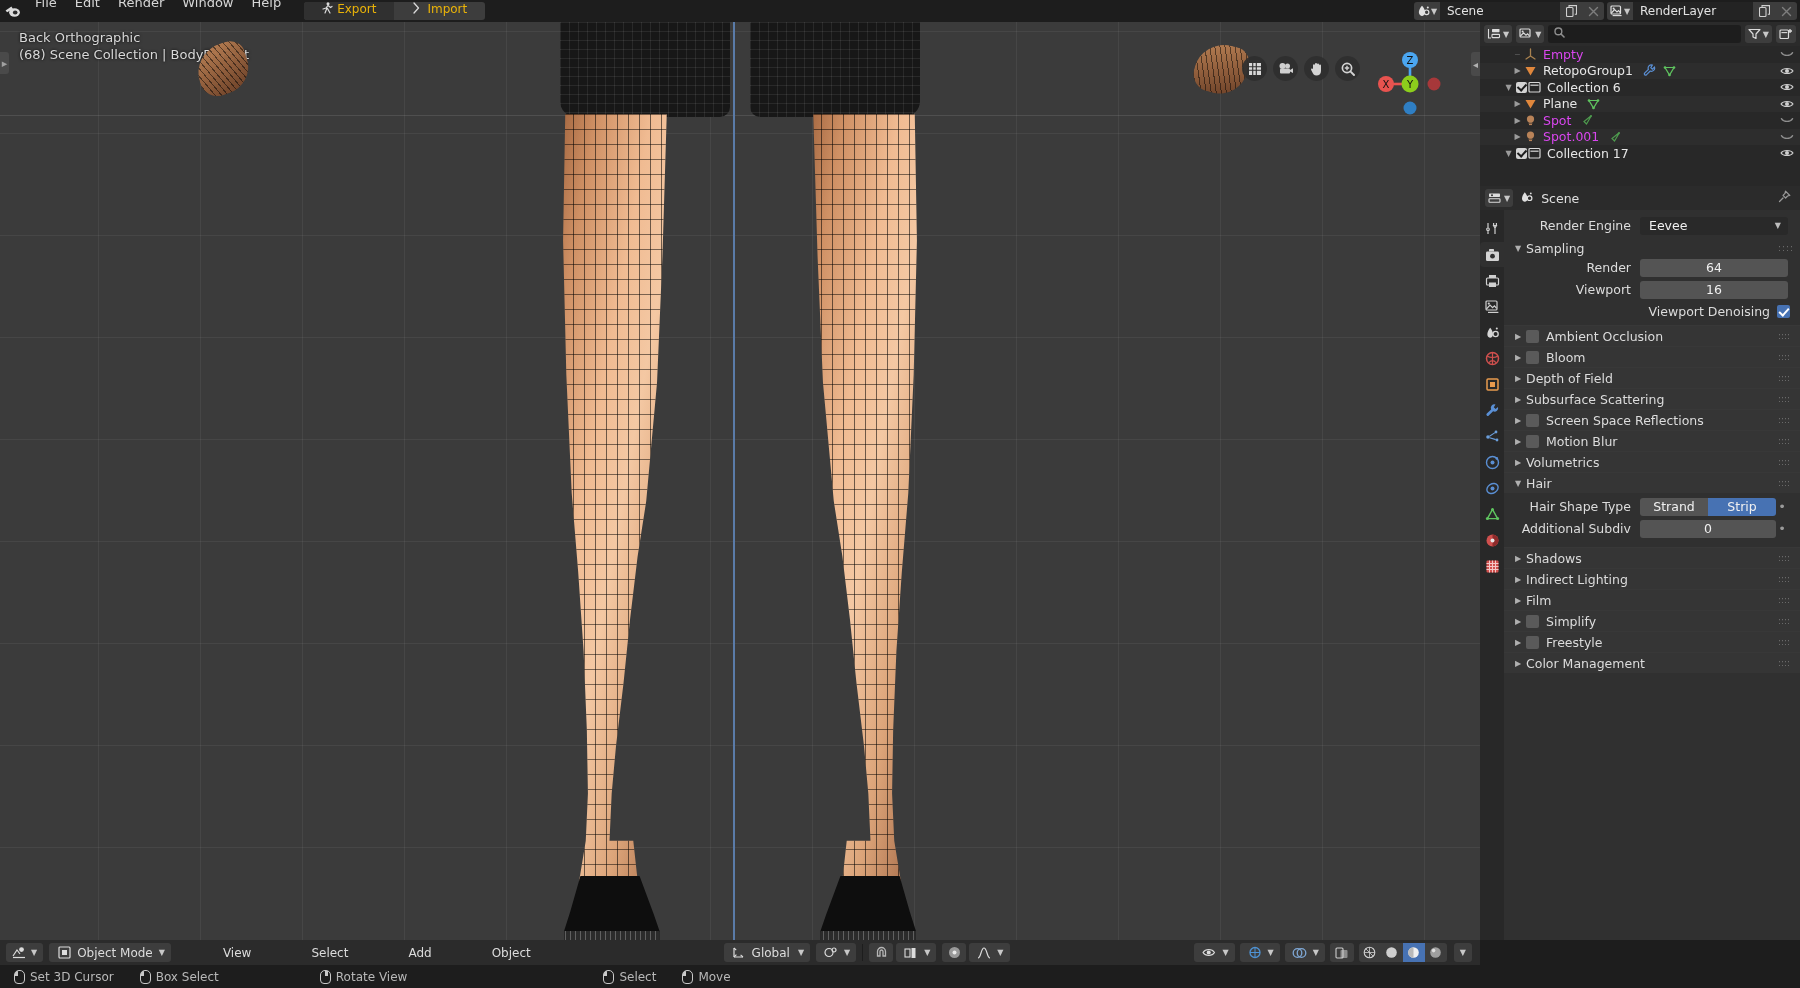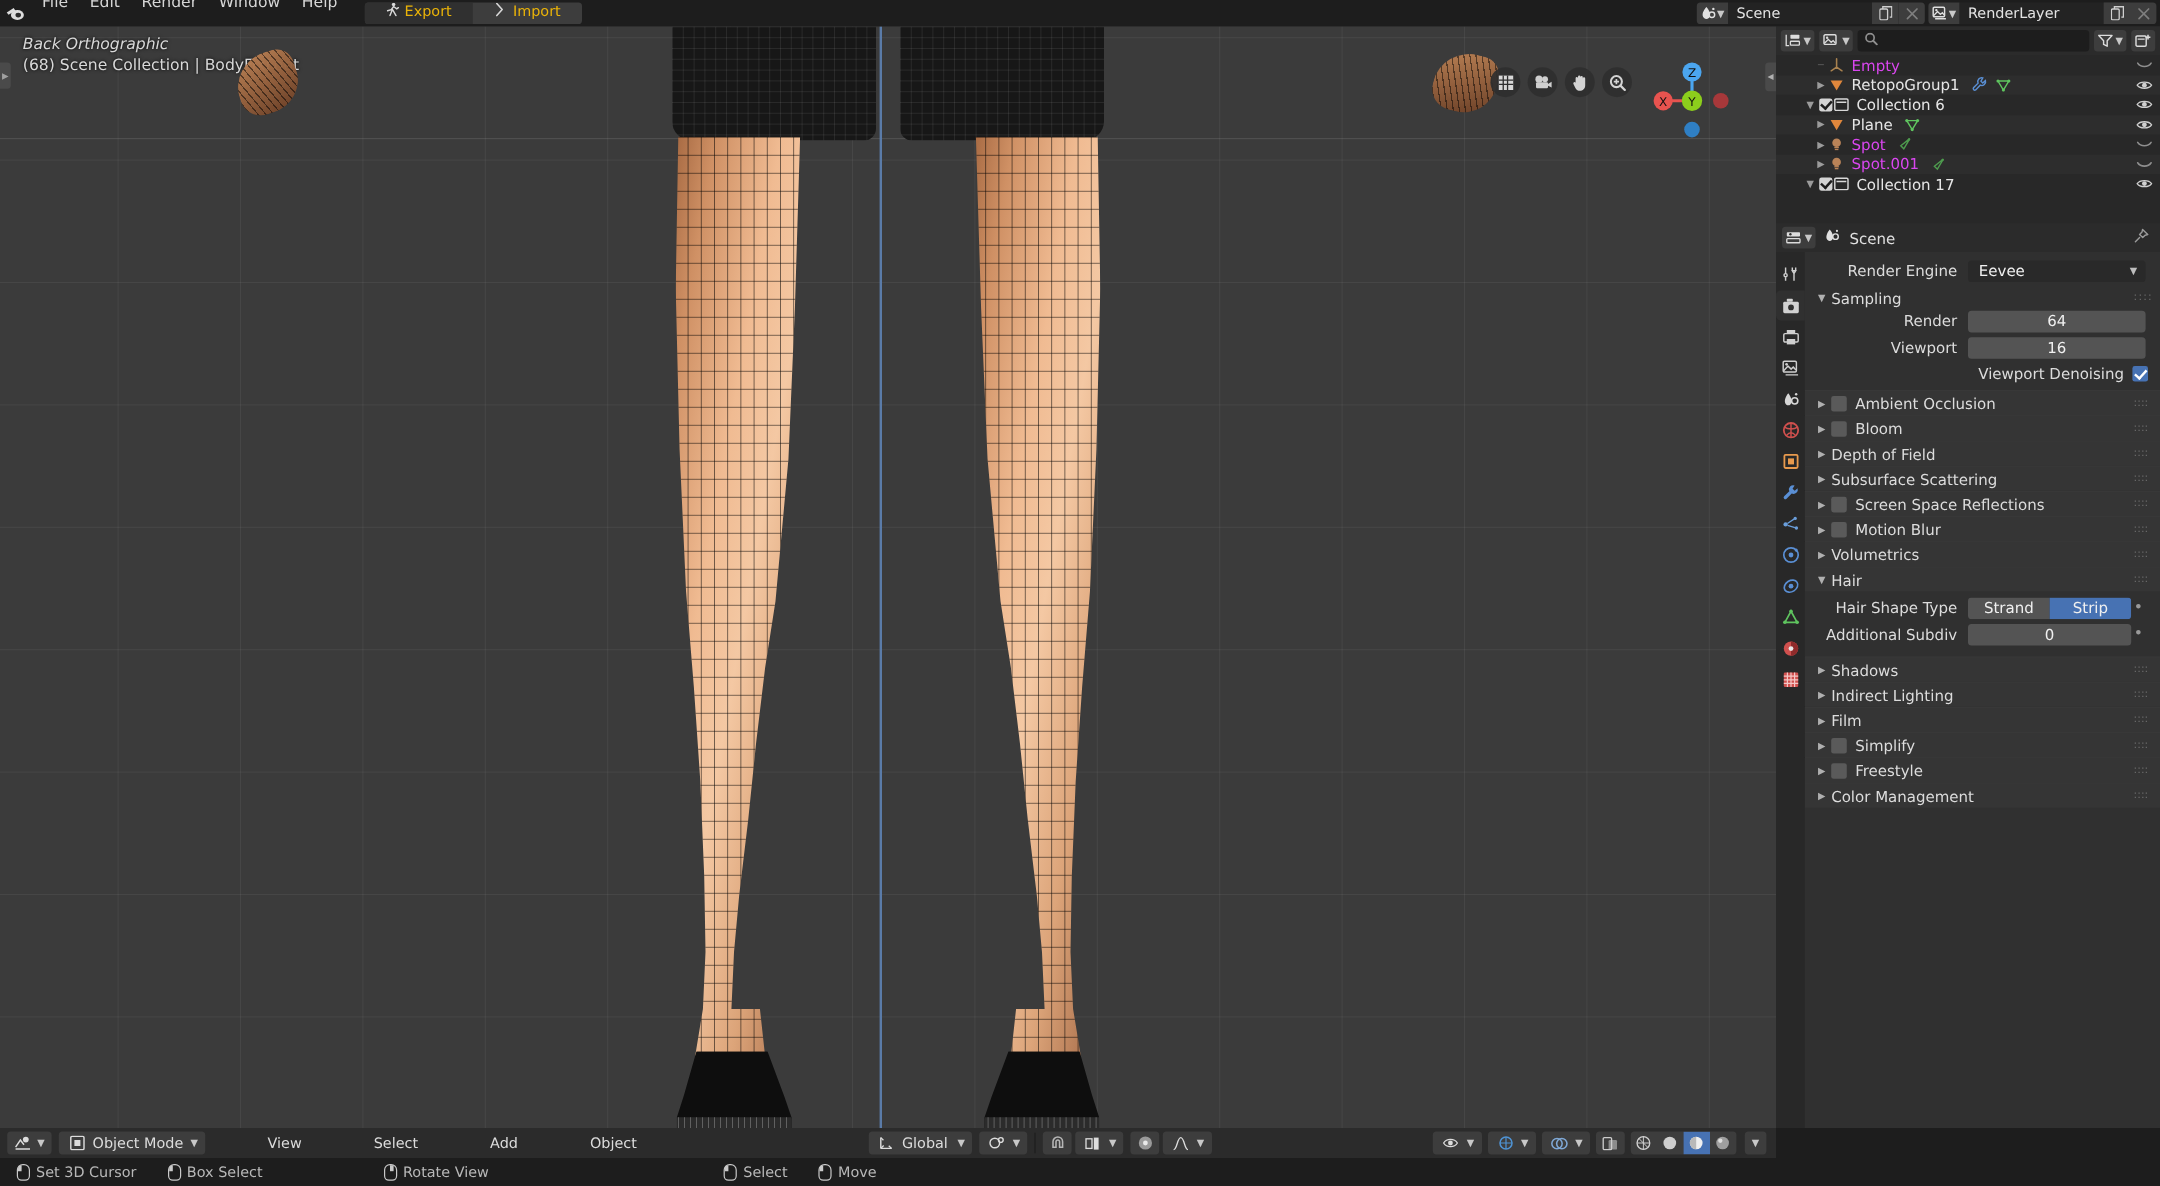--- a/index.html
+++ b/index.html
@@ -62,21 +62,21 @@
     background-image:
       linear-gradient(to right, rgba(255,255,255,.055) 1px, transparent 1px),
       linear-gradient(to bottom, rgba(255,255,255,.055) 1px, transparent 1px);
     background-size:102px 102px;
     background-position:-4px 9px;
   }
   #axis-h{position:absolute;left:0;right:0;top:93px;height:1px;background:rgba(255,255,255,.10);}
   #axis-v{position:absolute;top:0;bottom:0;left:733px;width:2px;background:#5a7ba8;}
 
   .vp-text{position:absolute;left:19px;font-size:13px;color:#d8d8d8;text-shadow:0 0 3px #000;}
-  #vp-view-name{top:8px;font-style:italic;}
+  #vp-view-name{top:8px;}
   #vp-collection{top:25px;}
   .vp-side-arrow{
     position:absolute;left:0;top:30px;width:9px;height:22px;color:#a0a0a0;font-size:11px;
     display:flex;align-items:center;justify-content:center;background:#4a4a4a;border-radius:0 3px 3px 0;
   }
 
   
   #nav-buttons{position:absolute;right:120px;top:34px;display:flex;gap:6px;}
   .nav-btn{width:25px;height:25px;border-radius:50%;background:#2f2f2f;
     display:flex;align-items:center;justify-content:center;opacity:.92;}

